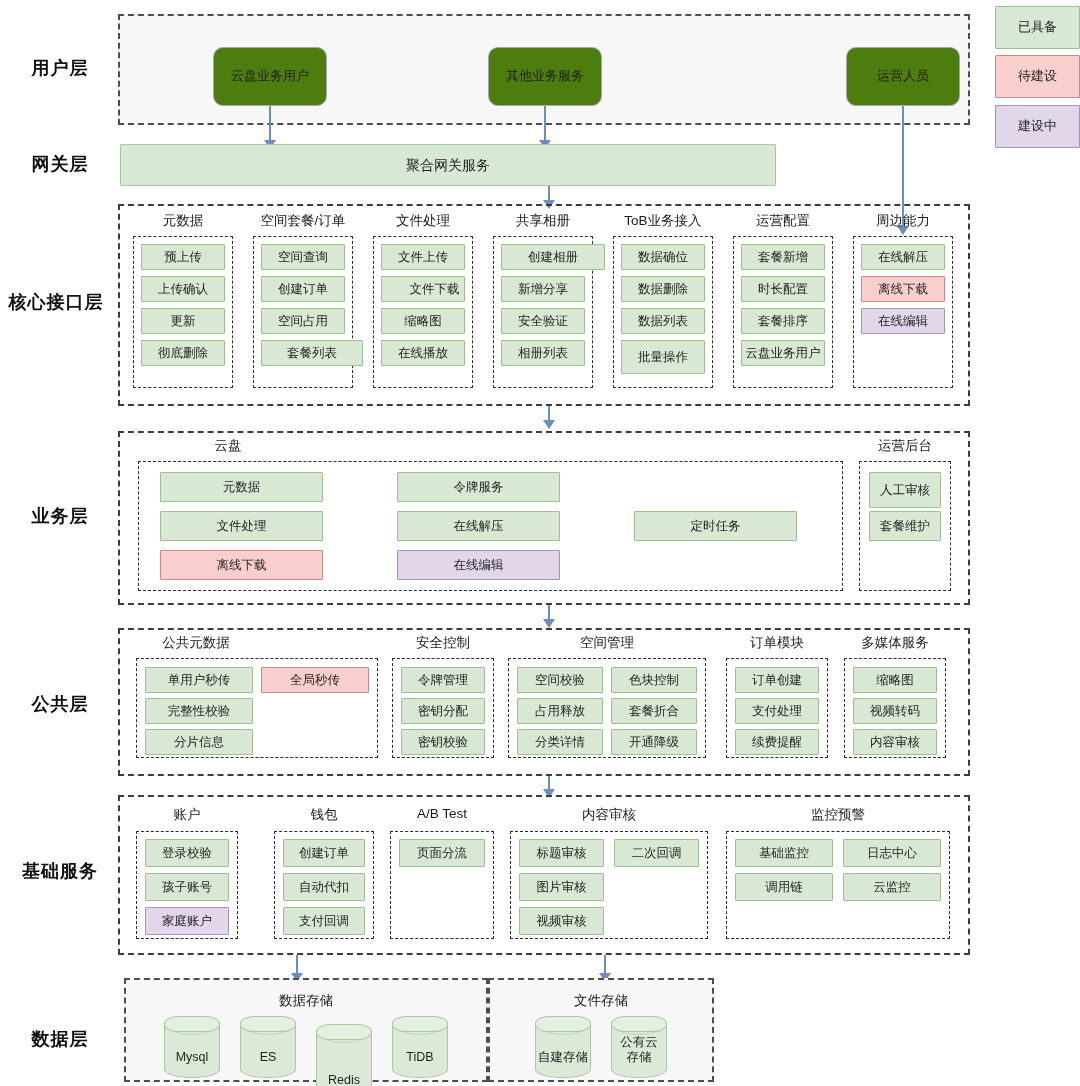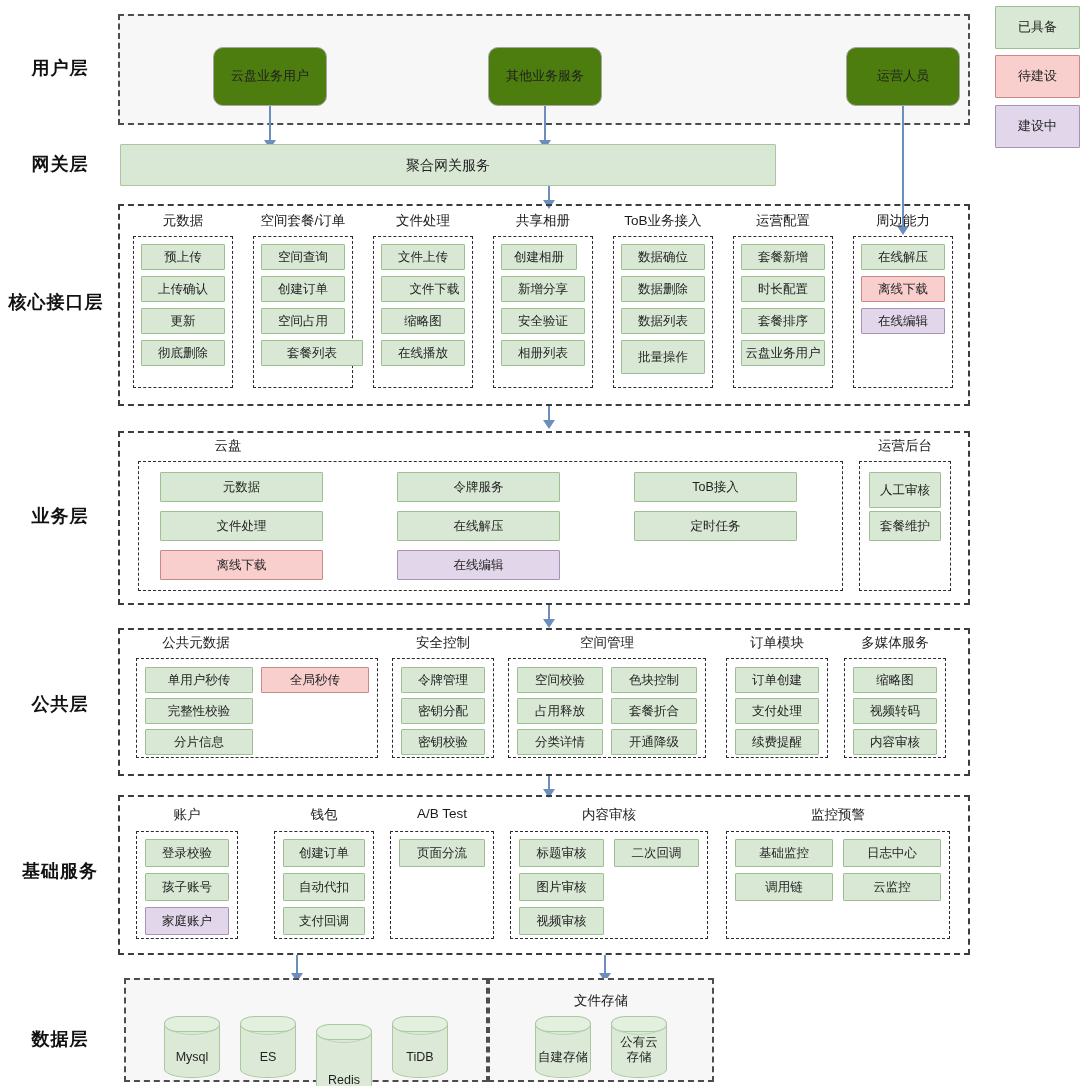--- a/index.html
+++ b/index.html
@@ -150,21 +150,21 @@
       <div class="abs chip green" style="left:143px;top:104px;width:84px;height:26px;">空间占用</div>
       <div class="abs chip green" style="left:143px;top:136px;width:102px;height:26px;">套餐列表</div>
       <div class="abs group-title" style="left:255px;top:8px;width:100px;">文件处理</div>
       <div class="abs group-box" style="left:255px;top:32px;width:100px;height:152px;"></div>
       <div class="abs chip green" style="left:263px;top:40px;width:84px;height:26px;">文件上传</div>
       <div class="abs chip green" style="left:263px;top:72px;width:84px;height:26px;padding-left:23px;">文件下载</div>
       <div class="abs chip green" style="left:263px;top:104px;width:84px;height:26px;">缩略图</div>
       <div class="abs chip green" style="left:263px;top:136px;width:84px;height:26px;">在线播放</div>
       <div class="abs group-title" style="left:375px;top:8px;width:100px;">共享相册</div>
       <div class="abs group-box" style="left:375px;top:32px;width:100px;height:152px;"></div>
-      <div class="abs chip green" style="left:383px;top:40px;width:76px;height:26px;">创建相册</div>
+      <div class="abs chip green" style="left:383px;top:40px;width:104px;height:26px;">创建相册</div>
       <div class="abs chip green" style="left:383px;top:72px;width:84px;height:26px;">新增分享</div>
       <div class="abs chip green" style="left:383px;top:104px;width:84px;height:26px;">安全验证</div>
       <div class="abs chip green" style="left:383px;top:136px;width:84px;height:26px;">相册列表</div>
       <div class="abs group-title" style="left:495px;top:8px;width:100px;">ToB业务接入</div>
       <div class="abs group-box" style="left:495px;top:32px;width:100px;height:152px;"></div>
       <div class="abs chip green" style="left:503px;top:40px;width:84px;height:26px;">数据确位</div>
       <div class="abs chip green" style="left:503px;top:72px;width:84px;height:26px;">数据删除</div>
       <div class="abs chip green" style="left:503px;top:104px;width:84px;height:26px;">数据列表</div>
       <div class="abs chip green" style="left:503px;top:136px;width:84px;height:34px;">批量操作</div>
       <div class="abs group-title" style="left:615px;top:8px;width:100px;">运营配置</div>
@@ -185,21 +185,20 @@
   <div class="abs layer-box" style="left:118px;top:431px;width:852px;height:174px;"></div>
   <div class="abs" id="business-groups" style="left:118px;top:431px;width:852px;height:174px;">
       <div class="abs group-title" style="left:20px;top:6px;width:180px;text-align:center;">云盘</div>
       <div class="abs group-box" style="left:20px;top:30px;width:705px;height:130px;"></div>
       <div class="abs chip green" style="left:42px;top:41px;width:163px;height:30px;">元数据</div>
       <div class="abs chip green" style="left:42px;top:80px;width:163px;height:30px;">文件处理</div>
       <div class="abs chip pink" style="left:42px;top:119px;width:163px;height:30px;">离线下载</div>
       <div class="abs chip green" style="left:279px;top:41px;width:163px;height:30px;">令牌服务</div>
       <div class="abs chip green" style="left:279px;top:80px;width:163px;height:30px;">在线解压</div>
       <div class="abs chip purp" style="left:279px;top:119px;width:163px;height:30px;">在线编辑</div>
-      <div class="abs chip green" style="left:516px;top:41px;width:163px;height:30px;">ToB接入</div>
       <div class="abs chip green" style="left:516px;top:80px;width:163px;height:30px;">定时任务</div>
       <div class="abs group-title" style="left:741px;top:6px;width:92px;">运营后台</div>
       <div class="abs group-box" style="left:741px;top:30px;width:92px;height:130px;"></div>
       <div class="abs chip green" style="left:751px;top:41px;width:72px;height:36px;">人工审核</div>
       <div class="abs chip green" style="left:751px;top:80px;width:72px;height:30px;">套餐维护</div>
     </div>
   <div class="conn vline abs" style="left:548px;top:605px;height:18px;"></div>
   <div class="arrow" style="left:543px;top:619px;"></div>
 
   <div class="abs layer-box" style="left:118px;top:628px;width:852px;height:148px;"></div>
@@ -266,20 +265,21 @@
       <div class="abs chip green" style="left:725px;top:78px;width:98px;height:28px;">云监控</div>
     </div>
 
   <div class="conn vline abs" style="left:296px;top:955px;height:21px;"></div>
   <div class="arrow" style="left:291px;top:973px;"></div>
   <div class="conn vline abs" style="left:604px;top:955px;height:21px;"></div>
   <div class="arrow" style="left:599px;top:973px;"></div>
 
   <div class="abs" id="data-groups" style="left:118px;top:978px;width:852px;height:104px;">
       <div class="abs layer-box shaded" style="left:6px;top:0px;width:364px;height:104px;"></div>
+      <div class="abs group-title" style="left:6px;top:14px;width:364px;text-align:center;font-size:13.5px;">数据存储</div>
       <div class="cyl" style="left:46px;top:38px;width:56px;height:62px;">
         <div class="body"></div>
         <div class="top2"></div>
         <div class="top"></div>
         <div class="cyl-label">Mysql</div>
       </div>
       <div class="cyl" style="left:122px;top:38px;width:56px;height:62px;">
         <div class="body"></div>
         <div class="top2"></div>
         <div class="top"></div>

